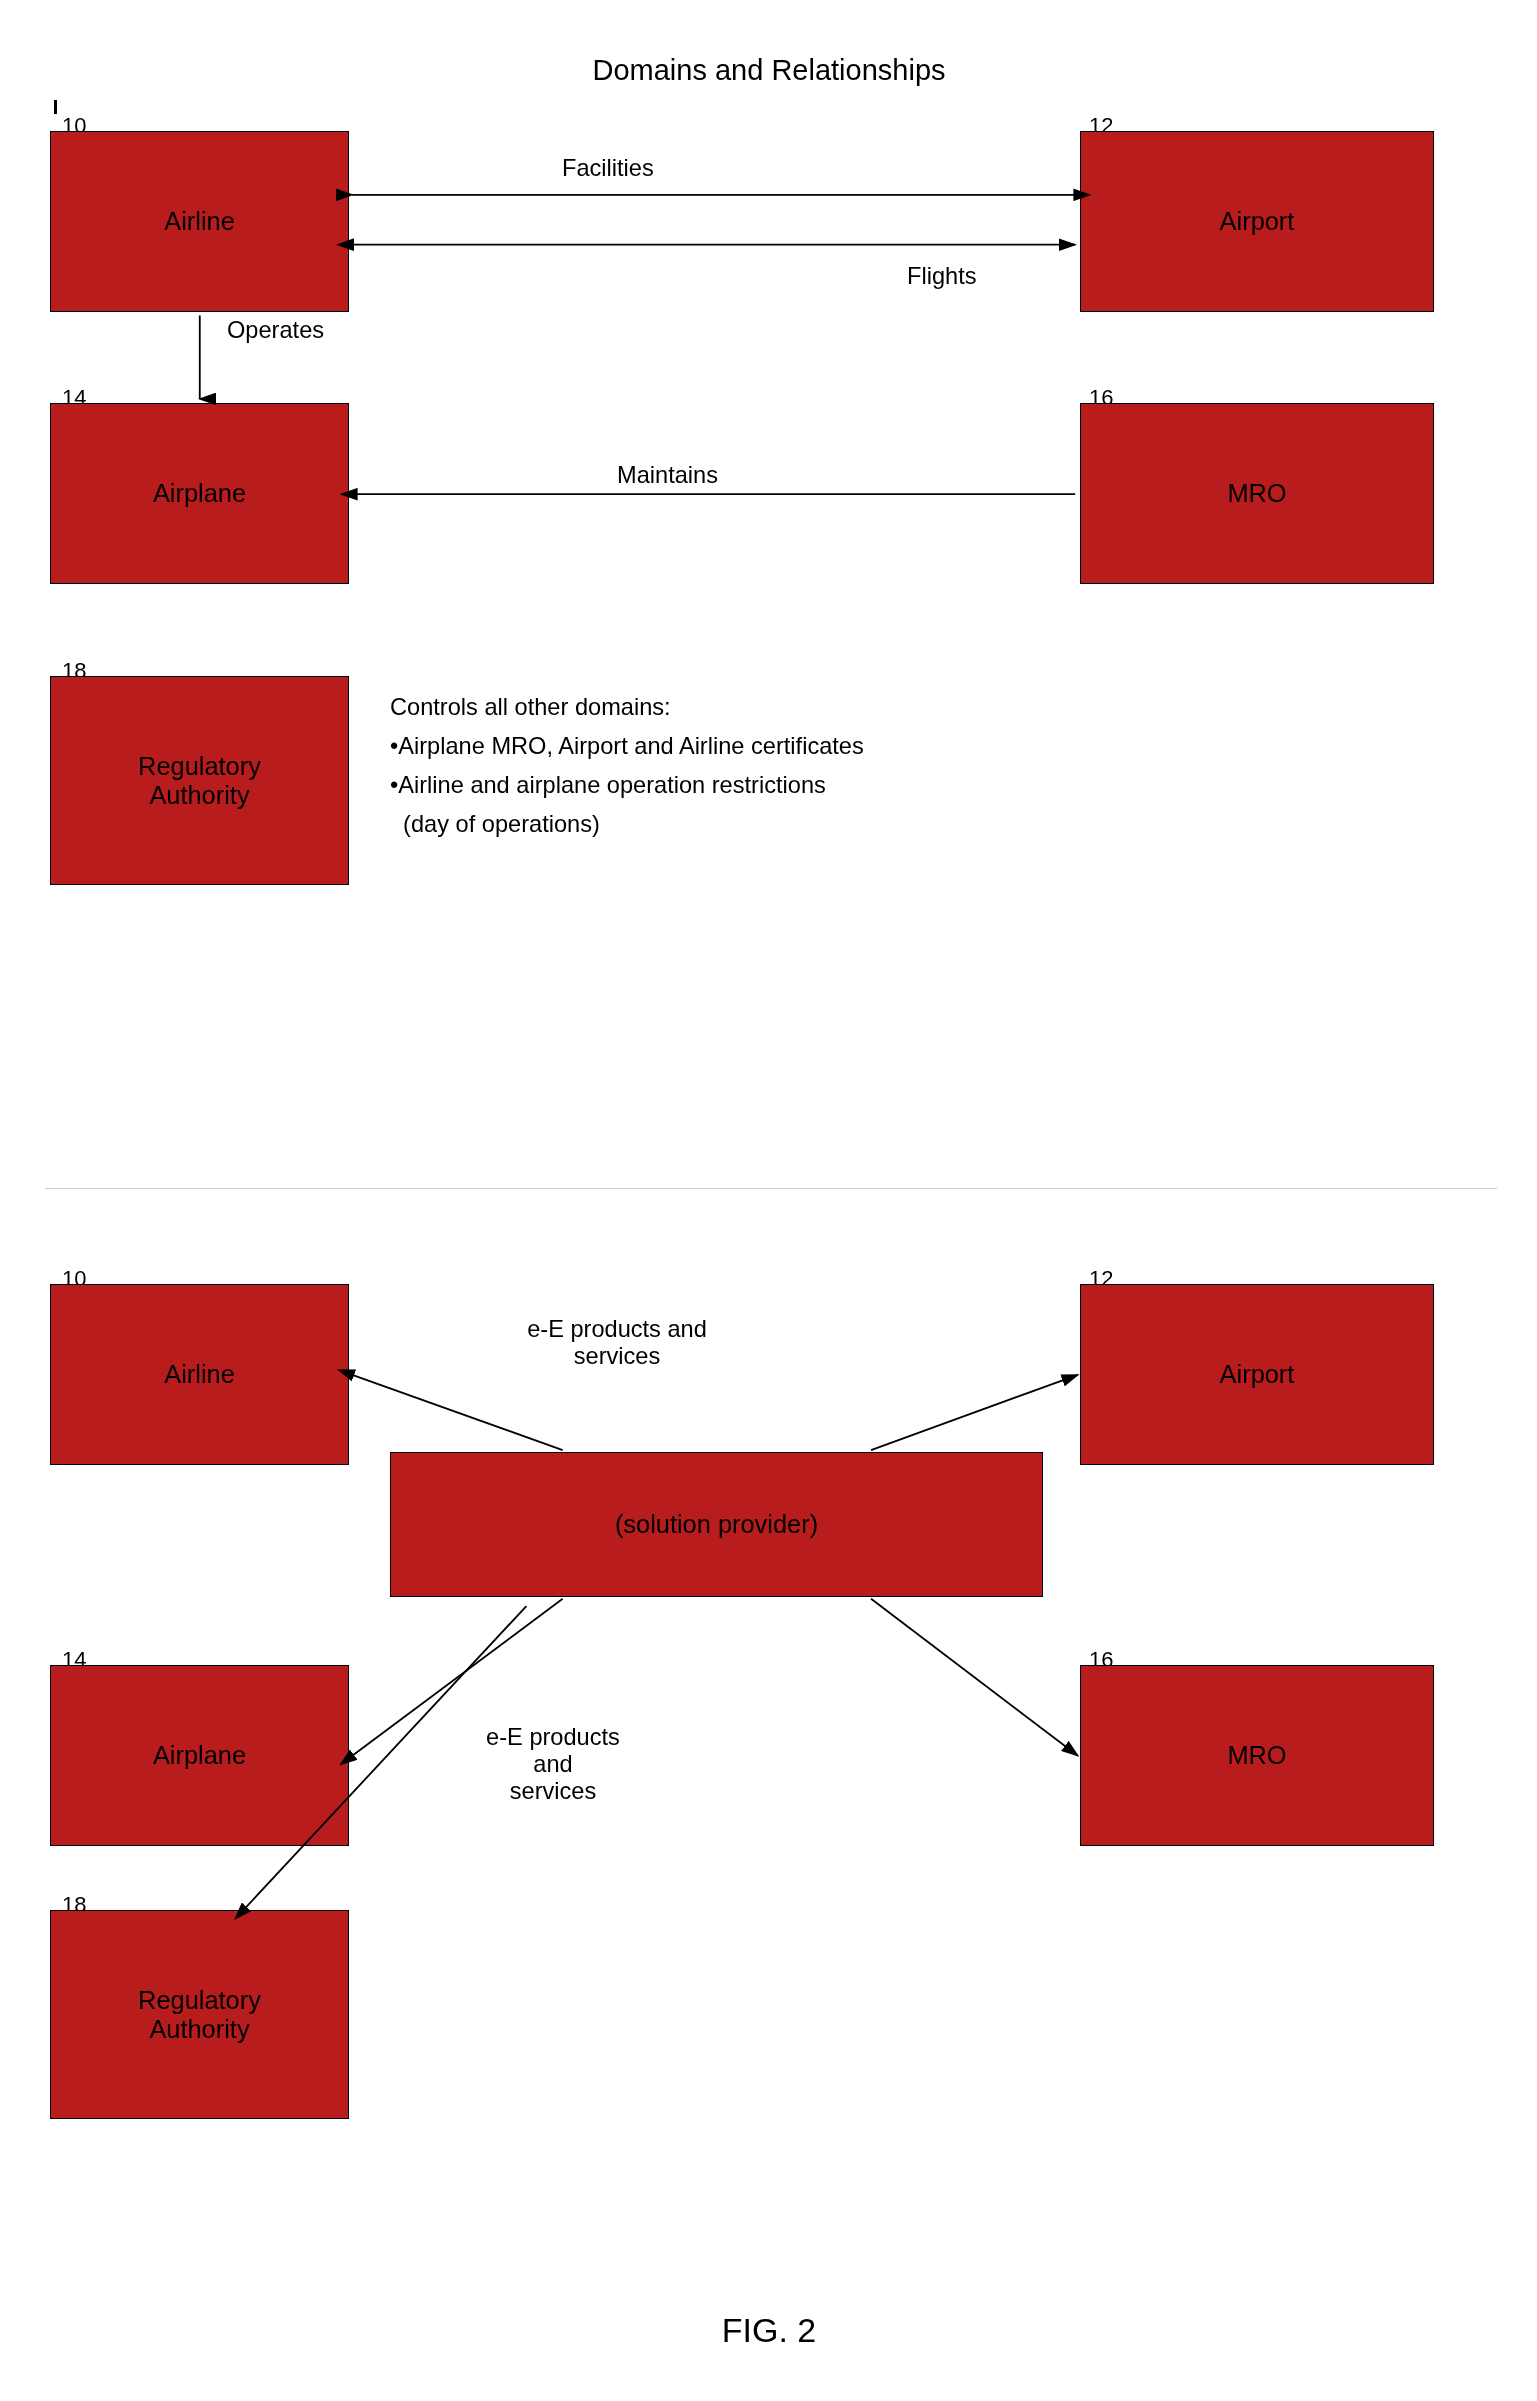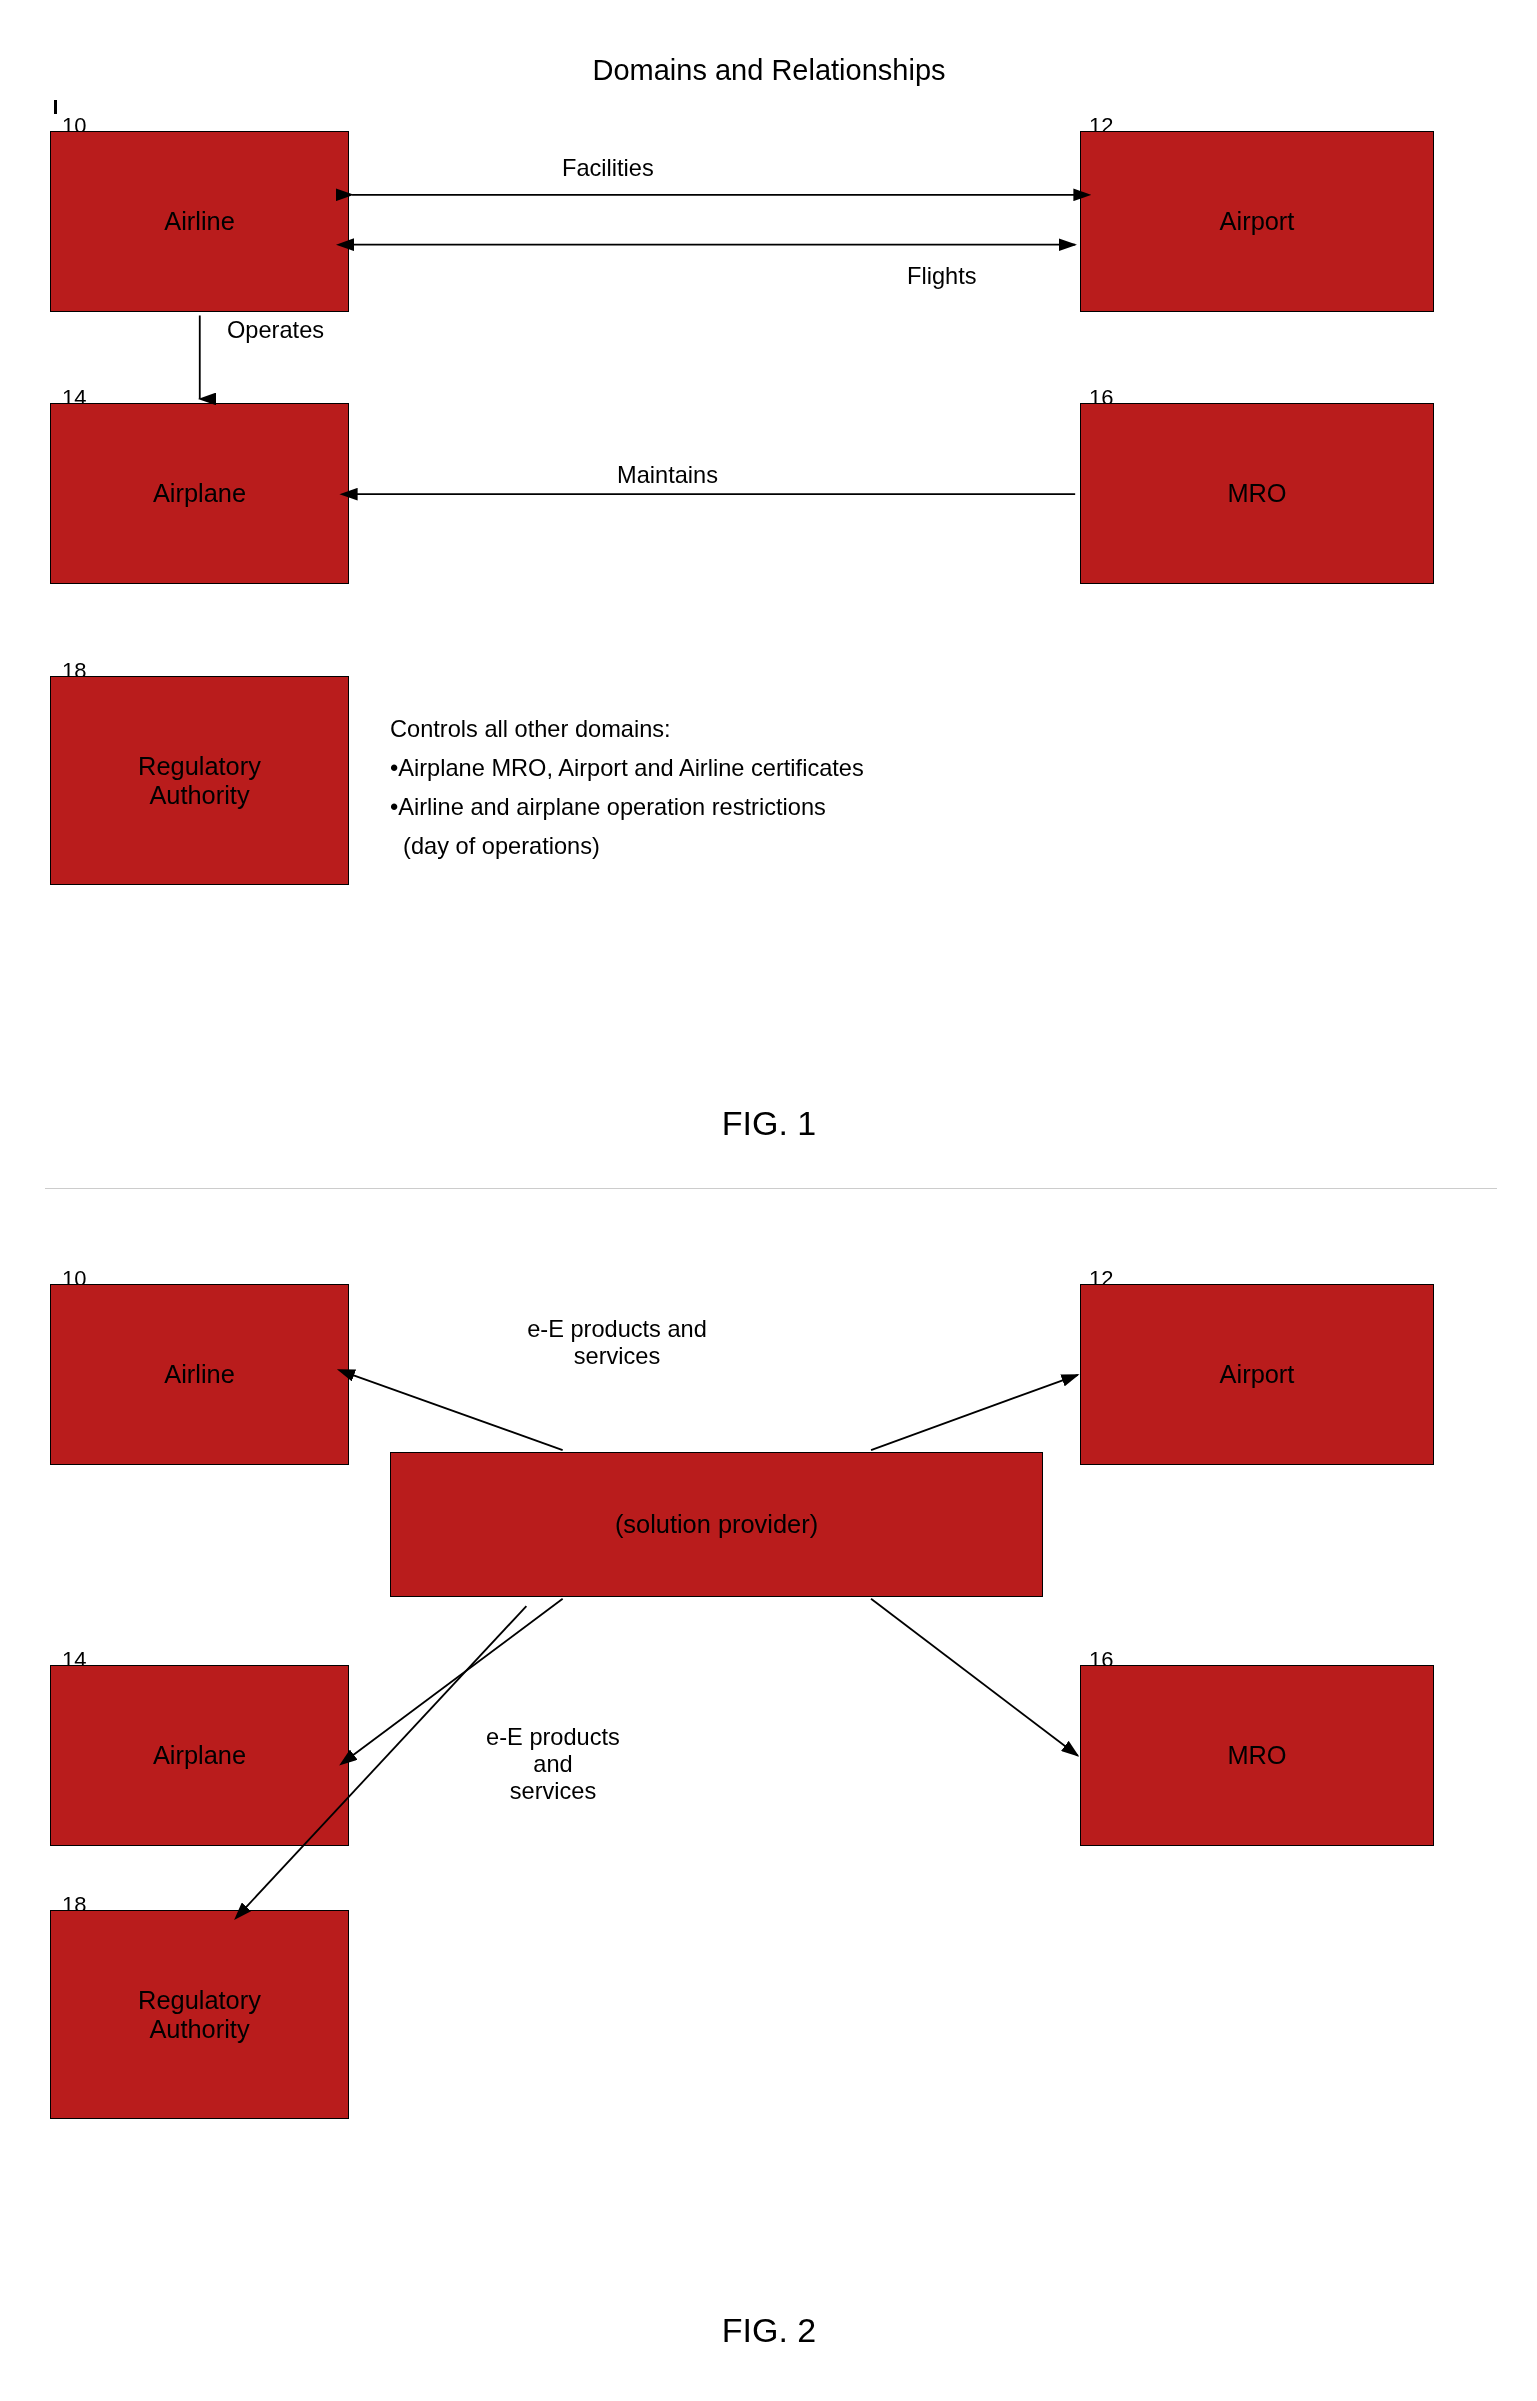--- a/index.html
+++ b/index.html
@@ -165,28 +165,27 @@
       <line x1="220" y1="318" x2="220" y2="410" stroke="#000" stroke-width="2" marker-end="url(#arrowhead-down)"></line>
 
       <line x1="1185" y1="515" x2="392" y2="515" stroke="#000" stroke-width="2" marker-end="url(#arrowhead-left)"></line>
     </svg>
 
     <div class="arrow-label" style="top:128px; left:562px;">Facilities</div>
     <div class="arrow-label" style="top:222px; left:907px;margin-top:14px;">Flights</div>
     <div class="arrow-label" style="top:290px; left:227px;">Operates</div>
     <div class="arrow-label" style="top:435px; left:617px;">Maintains</div>
 
-    <div class="description-block" style="top:685px; left:390px; width:817px;">
+    <div class="description-block" style="top:663px; left:390px; width:817px;">
       <p>Controls all other domains:</p>
       <p>•Airplane MRO, Airport and Airline certificates</p>
       <p>•Airline and airplane operation restrictions</p>
       <p>&nbsp;&nbsp;(day of operations)</p>
     </div>
 
-    <div class="fig-label" style="bottom:27px;">FIG. 1</div>
   </div>
 
   <div style="position:absolute; top:1188px; left:45px; width:1452px; height:0.9px; background:#ccc;"></div>
 
   <div class="fig2-section">
 
     <div class="box-label" style="top:59px; left:62px;">10</div>
 
     <div class="domain-box" style="top:77px; left:50px; width:299px; height:181px;">
       <span>Airline</span>

